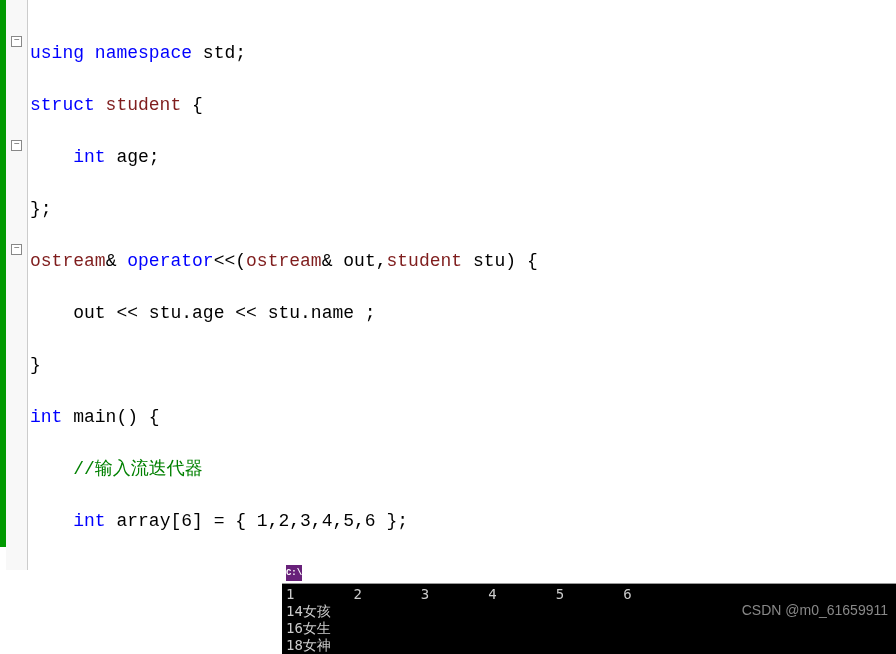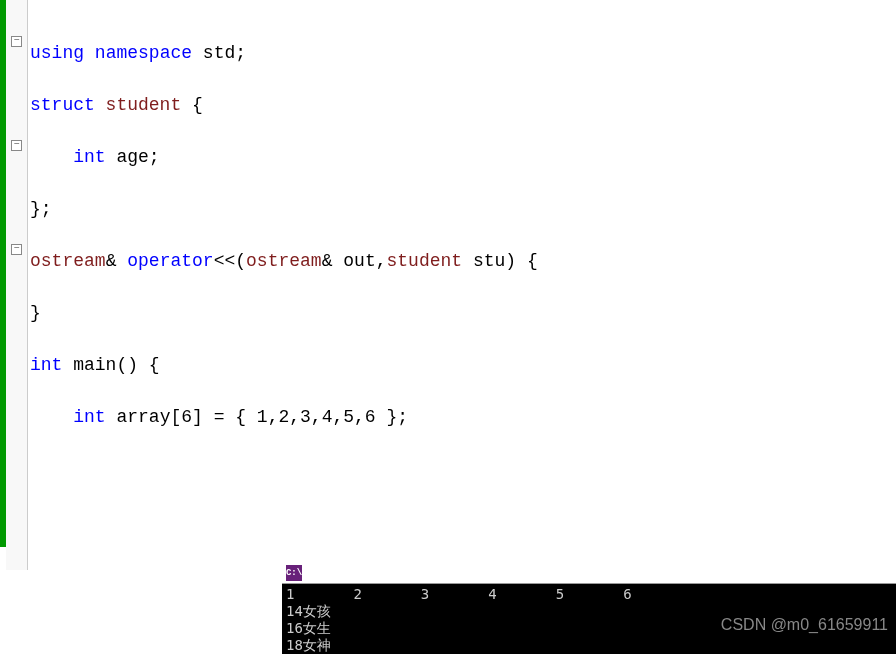--- a/index.html
+++ b/index.html
@@ -94,23 +94,23 @@
   .console-body {
     padding: 2px 4px;
     font-family: 'SimSun', Consolas, monospace;
     line-height: 17px;
     font-size: 14px;
     white-space: pre;
   }
   .watermark {
     position: absolute;
     right: 8px;
-    bottom: 20px;
+    bottom: 36px;
     color: #888;
-    font-size: 16px;
+    font-size: 14px;
     font-family: Arial, sans-serif;
   }
 </style>
 </head>
 <body>
 
 <div class="code-area">
   <div class="green-bar"></div>
   <div class="gutter">
     <div class="gutter-item"></div>
@@ -141,22 +141,24 @@
     <div class="gutter-item"></div>
     <div class="gutter-item"></div>
     <div class="gutter-item"></div>
   </div>
   <div class="code-content">
 <div class="line"><span class="kw">using</span> <span class="kw">namespace</span><span> std;</span></div>
 <div class="line"><span class="kw">struct</span><span class="type"> student</span><span> {</span></div>
 <div class="line">    <span class="kw">int</span><span> age;</span></div>
 <div class="line"><span>};</span></div>
 <div class="line"><span class="type">ostream</span><span>&amp; </span><span class="kw">operator</span><span>&lt;&lt;(</span><span class="type">ostream</span><span>&amp; out,</span><span class="type">student</span><span> stu) {</span></div>
+<div class="line">    <span>out &lt;&lt; stu.age &lt;&lt; stu.name ;</span></div>
 <div class="line"><span>}</span></div>
 <div class="line"><span class="kw">int</span><span> main</span><span>() {</span></div>
+<div class="line">    <span class="comment">//输入流迭代器</span></div>
 <div class="line">    <span class="kw">int</span><span> array[6] = { 1,2,3,4,5,6 };</span></div>
 <div class="line">    </div>
 
 
 
 
 
 
 
 

